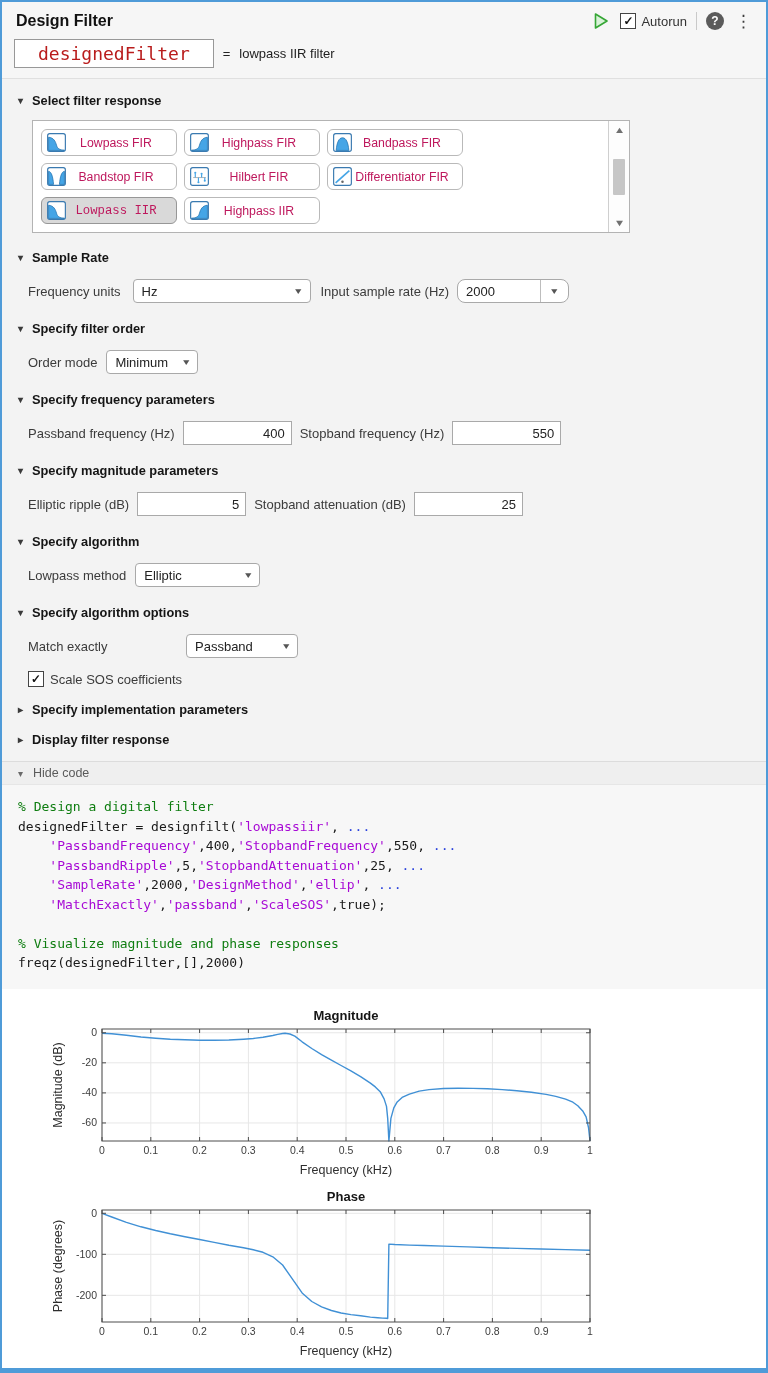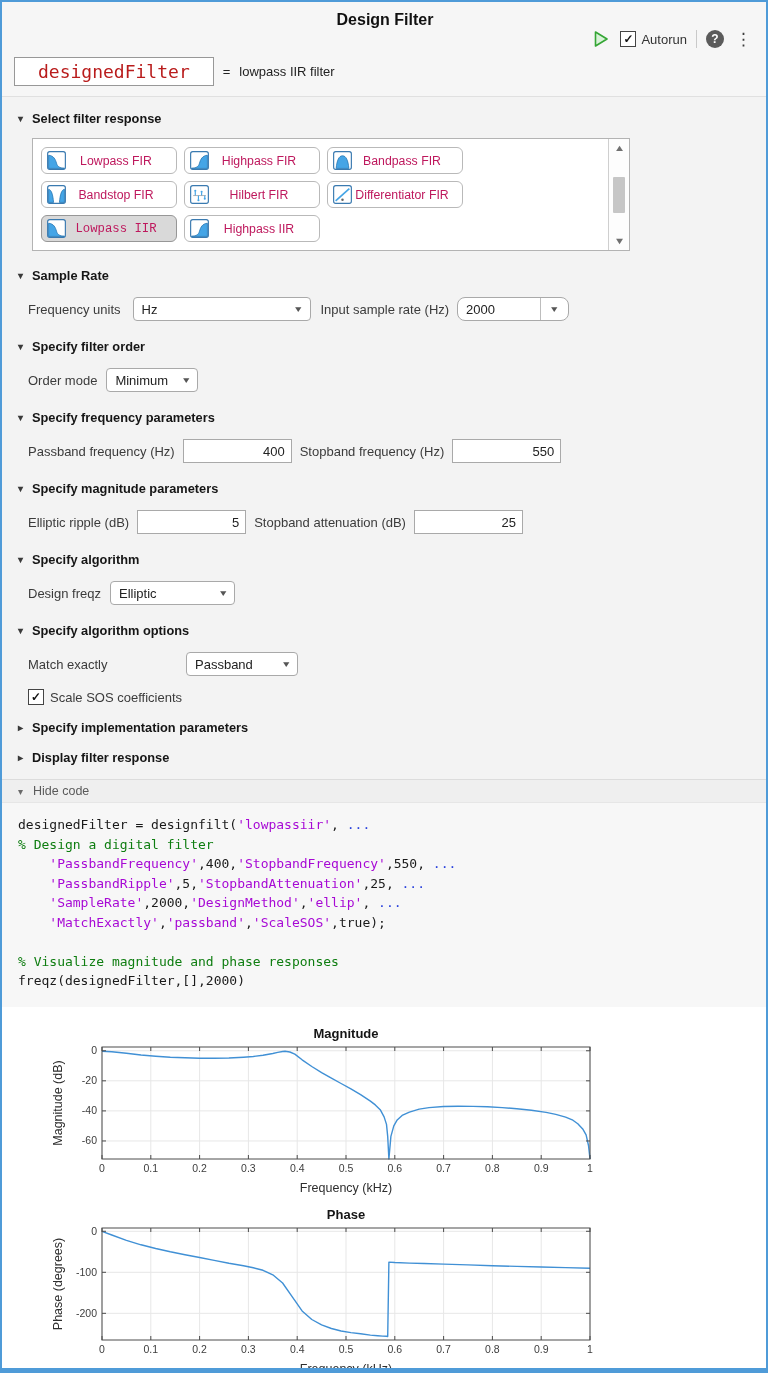--- a/index.html
+++ b/index.html
@@ -3,21 +3,21 @@
 <meta charset="utf-8">
 <style>
   html,body{margin:0;padding:0;background:#fff;}
   .page{
     width:768px;height:1373px;box-sizing:border-box;position:relative;
     border:2px solid #4f9bd8;border-bottom:5px solid #4f9bd8;
     font-family:"Liberation Sans",sans-serif;font-size:13px;color:#222;
     background:#fff;overflow:hidden;
   }
   
-  .task-header{background:#f6f6f6;padding:9px 12px 2px 14px;display:flex;align-items:center;flex-direction:column;}
+  .task-header{background:#f6f6f6;padding:9px 12px 2px 14px;display:flex;align-items:center;}
   .title{font-weight:bold;font-size:16px;color:#111;}
   .header-actions{margin-left:auto;display:flex;align-items:center;gap:9px;}
   .run-btn{width:20px;height:20px;display:flex;align-items:center;justify-content:center;cursor:pointer;}
   .autorun{display:flex;align-items:center;gap:5px;color:#333;}
   .checkbox{width:14px;height:14px;background:#fff;border:1px solid #444;display:flex;align-items:center;justify-content:center;font-size:12px;font-weight:bold;color:#111;line-height:1;}
   .vsep{width:1px;height:18px;background:#c9c9c9;}
   .help-btn{width:18px;height:18px;border-radius:50%;background:#5b5b5b;color:#fff;font-weight:bold;font-size:12px;display:flex;align-items:center;justify-content:center;}
   .kebab{font-size:17px;color:#3c3c3c;padding:0 2px;line-height:1;}
   
   .output-row{background:#f6f6f6;display:flex;align-items:center;gap:9px;padding:6px 14px 10px 12px;}
@@ -244,21 +244,21 @@
       <input class="num-input" style="width: 95px; margin-left: 8px;" value="5">
       <span class="lbl" style="margin-left:8px;">Stopband attenuation (dB)</span>
       <input class="num-input" style="width: 95px; margin-left: 8px;" value="25">
     </div>
 
     <div class="sec-header">
       <span class="tri">▾</span>
       <span>Specify algorithm</span>
     </div>
     <div class="row">
-      <span class="lbl">Design freqz</span>
+      <span class="lbl">Lowpass method</span>
       <span class="dropdown" style="width:125px;margin-left:9px;">
         <span>Elliptic</span>
         <span class="dd-arrow">▼</span>
       </span>
     </div>
 
     <div class="sec-header">
       <span class="tri">▾</span>
       <span>Specify algorithm options</span>
     </div>
@@ -285,22 +285,22 @@
       <span>Display filter response</span>
     </div>
   </div>
 
   <div class="hide-code">
     <span class="tri">▾</span>
     <span>Hide code</span>
   </div>
 
   <div class="code" id="code-block">
+      <div class="code-line"><span class="tok-comment">% Design a digital filter</span></div>
       <div class="code-line"><span class="tok-plain">designedFilter = designfilt(</span><span class="tok-string">'lowpassiir'</span><span class="tok-plain">, </span><span class="tok-cont">...</span></div>
-      <div class="code-line"><span class="tok-comment">% Design a digital filter</span></div>
       <div class="code-line"><span class="tok-plain">    </span><span class="tok-string">'PassbandFrequency'</span><span class="tok-plain">,400,</span><span class="tok-string">'StopbandFrequency'</span><span class="tok-plain">,550, </span><span class="tok-cont">...</span></div>
       <div class="code-line"><span class="tok-plain">    </span><span class="tok-string">'PassbandRipple'</span><span class="tok-plain">,5,</span><span class="tok-string">'StopbandAttenuation'</span><span class="tok-plain">,25, </span><span class="tok-cont">...</span></div>
       <div class="code-line"><span class="tok-plain">    </span><span class="tok-string">'SampleRate'</span><span class="tok-plain">,2000,</span><span class="tok-string">'DesignMethod'</span><span class="tok-plain">,</span><span class="tok-string">'ellip'</span><span class="tok-plain">, </span><span class="tok-cont">...</span></div>
       <div class="code-line"><span class="tok-plain">    </span><span class="tok-string">'MatchExactly'</span><span class="tok-plain">,</span><span class="tok-string">'passband'</span><span class="tok-plain">,</span><span class="tok-string">'ScaleSOS'</span><span class="tok-plain">,true);</span></div>
       <div class="code-line">&nbsp;</div>
       <div class="code-line"><span class="tok-comment">% Visualize magnitude and phase responses</span></div>
       <div class="code-line"><span class="tok-plain">freqz(designedFilter,[],2000)</span></div>
     </div>
 
   <div class="plots">

